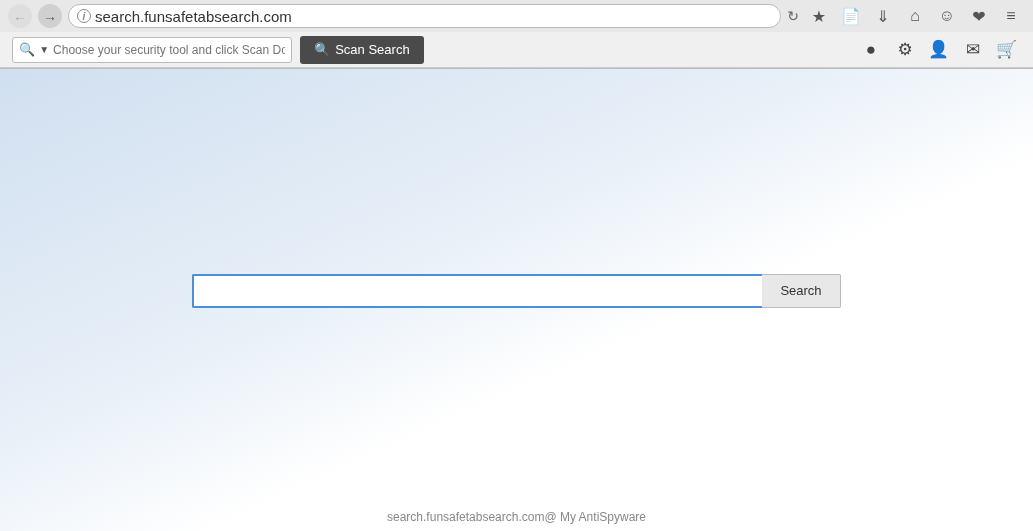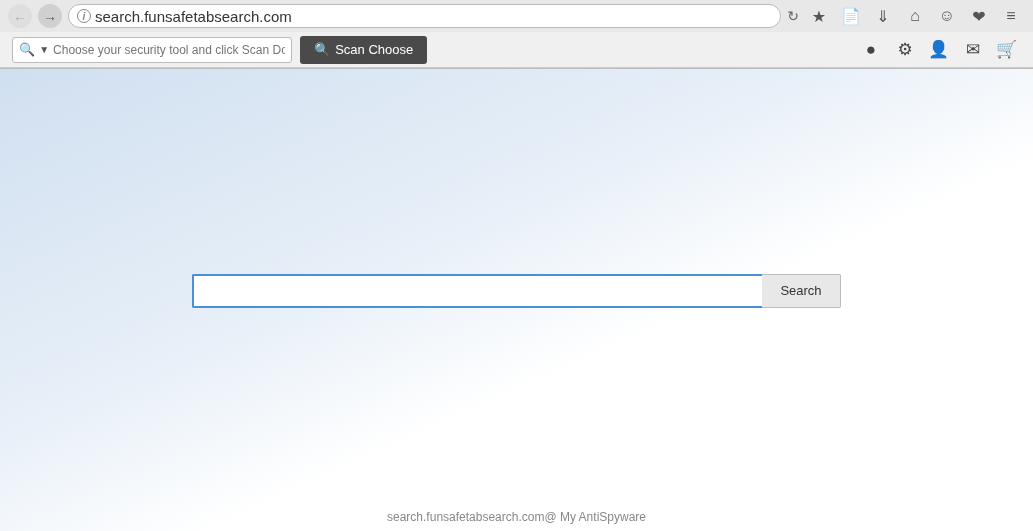--- a/index.html
+++ b/index.html
@@ -245,21 +245,21 @@
 
   <div class="ext-bar">
     <div class="search-tool-container">
       <span class="search-tool-icon">🔍</span>
       <span class="search-tool-dropdown">▼</span>
       <input class="search-tool-input" type="text" placeholder="Choose your security tool and click Scan Domain" style="">
     </div>
 
     <button class="scan-domain-btn">
       <span>🔍</span>
-      <span>Scan Choose</span>
+      <span>Scan Search</span>
     </button>
 
     <div class="ext-toolbar-icons">
       <button class="ext-icon-btn">●</button>
       <button class="ext-icon-btn">⚙</button>
       <button class="ext-icon-btn">👤</button>
       <button class="ext-icon-btn">✉</button>
       <button class="ext-icon-btn">🛒</button>
     </div>
   </div>

